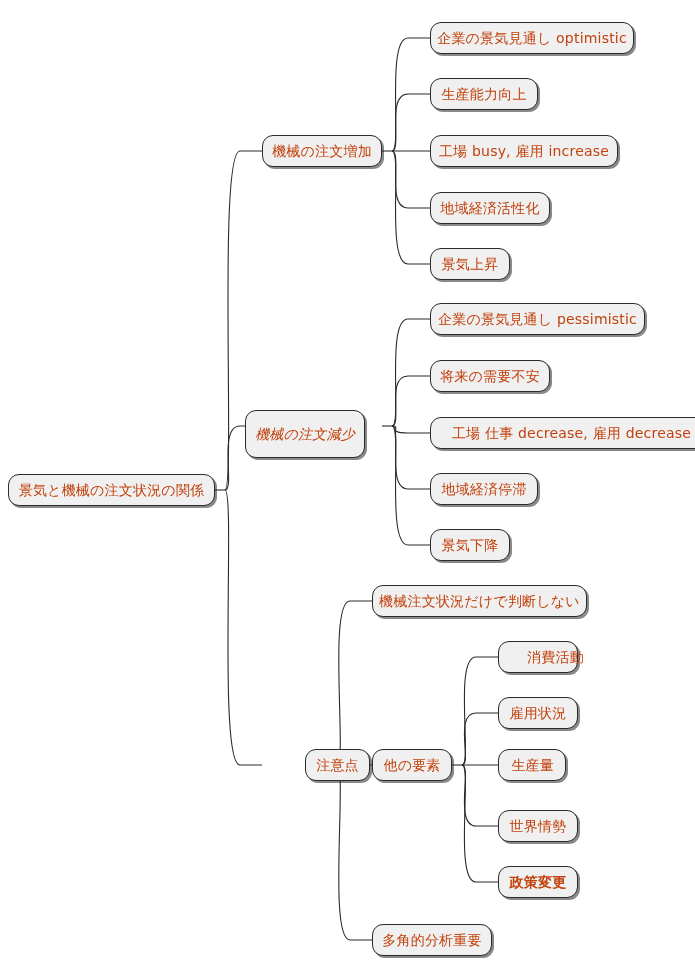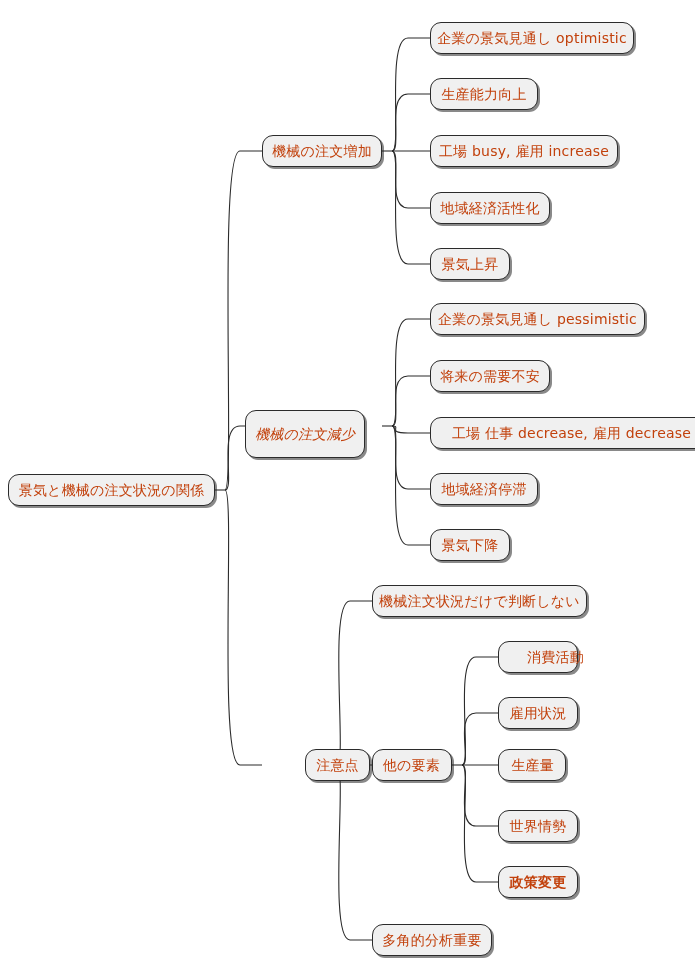--- a/index.html
+++ b/index.html
@@ -127,21 +127,21 @@
   <div class="node" style="left: 430px; top: 473px; width: 108px; height: 32px;">
     <span class="node-label">地域経済停滞</span>
   </div>
   <div class="node" style="left: 430px; top: 529px; width: 80px; height: 32px;">
     <span class="node-label">景気下降</span>
   </div>
 
   <div class="node" style="left: 372px; top: 585px; width: 215px; height: 32px;">
     <span class="node-label">機械注文状況だけで判断しない</span>
   </div>
-  <div class="node" style="left: 372px; top: 749px; width: 80px; height: 32px; justify-content: flex-end;">
+  <div class="node" style="left: 372px; top: 749px; width: 80px; height: 32px;">
     <span class="node-label">他の要素</span>
   </div>
   <div class="node" style="left: 372px; top: 924px; width: 120px; height: 32px;">
     <span class="node-label">多角的分析重要</span>
   </div>
 
   <div class="node" style="left: 498px; top: 641px; width: 80px; height: 32px; padding-left: 46px;">
     <span class="node-label">消費活動</span>
   </div>
   <div class="node" style="left: 498px; top: 697px; width: 80px; height: 32px;">

